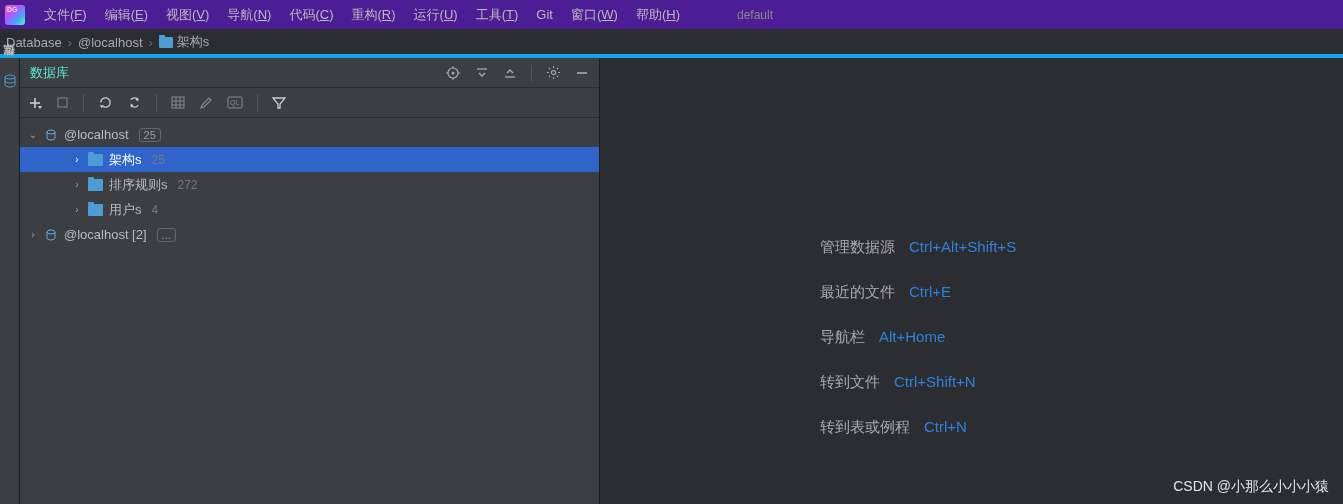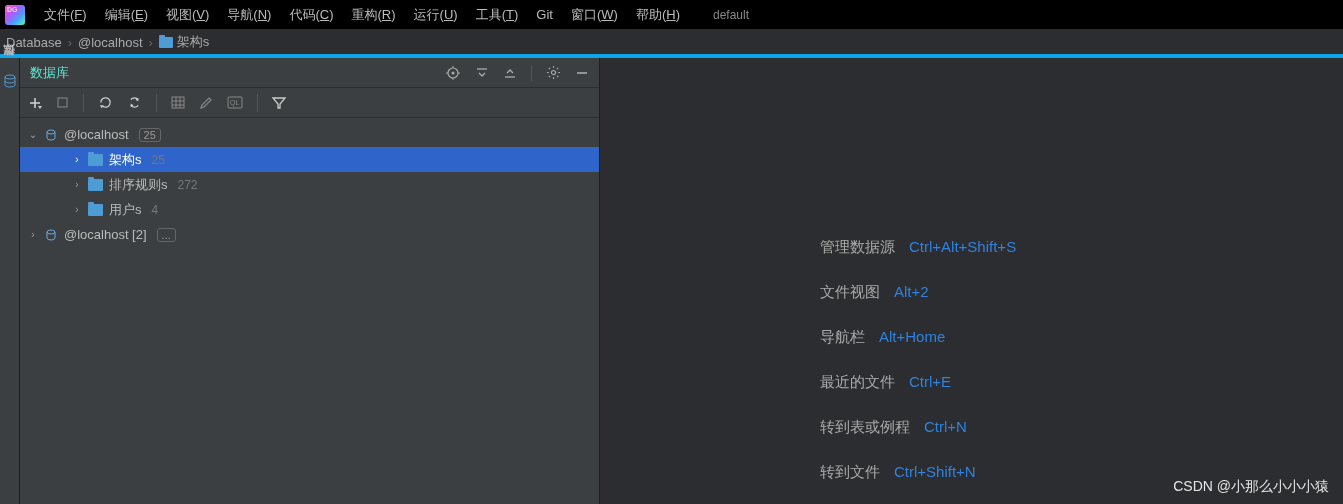--- a/index.html
+++ b/index.html
@@ -9,21 +9,21 @@
   background: #2b2d30;
   font-family: "Microsoft YaHei", "Segoe UI", Arial, sans-serif;
   font-size: 13px;
   color: #bbbbbb;
   overflow: hidden;
   position: relative;
 }
 
 .menubar {
   height: 30px;
-  background: #000000;
+  background: #4c1d95;
   border-bottom: 1px solid #2b2d30;
   display: flex;
   align-items: center;
   padding: 0 5px;
 }
 .app-icon {
   width: 20px;
   height: 20px;
   background: linear-gradient(135deg, #ff6b9d, #c44cff, #4c9dff, #4cffb8);
   border-radius: 3px;
@@ -45,21 +45,21 @@
   color: #ddd;
 }
 .menu-item {
   padding: 0 9px;
   color: #bbb;
   cursor: pointer;
   line-height: 30px;
 }
 .menu-item u { text-decoration: underline; }
 .default-label {
-  margin-left: 24px;
+  margin-left: 48px;
   color: #888;
   font-size: 12px;
 }
 
 .breadcrumb {
   height: 28px;
   display: flex;
   align-items: center;
   padding: 0 6px;
   background: #2b2d30;
@@ -418,35 +418,31 @@
       </div>
   </div>
 
   <div class="welcome">
     <div class="shortcuts" id="shortcuts">
         <div class="shortcut-row">
           <span class="shortcut-label">管理数据源</span>
           <span class="shortcut-key">Ctrl+Alt+Shift+S</span>
         </div>
         <div class="shortcut-row">
-          <span class="shortcut-label">文件视图</span>
-          <span class="shortcut-key">Alt+2</span>
+          <span class="shortcut-label">最近的文件</span>
+          <span class="shortcut-key">Ctrl+E</span>
         </div>
         <div class="shortcut-row">
           <span class="shortcut-label">导航栏</span>
           <span class="shortcut-key">Alt+Home</span>
         </div>
         <div class="shortcut-row">
-          <span class="shortcut-label">最近的文件</span>
-          <span class="shortcut-key">Ctrl+E</span>
+          <span class="shortcut-label">转到文件</span>
+          <span class="shortcut-key">Ctrl+Shift+N</span>
         </div>
         <div class="shortcut-row">
           <span class="shortcut-label">转到表或例程</span>
           <span class="shortcut-key">Ctrl+N</span>
-        </div>
-        <div class="shortcut-row">
-          <span class="shortcut-label">转到文件</span>
-          <span class="shortcut-key">Ctrl+Shift+N</span>
         </div>
       </div>
     <div class="watermark">CSDN @小那么小小小猿</div>
   </div>
 </div>
 
 </body></html>

